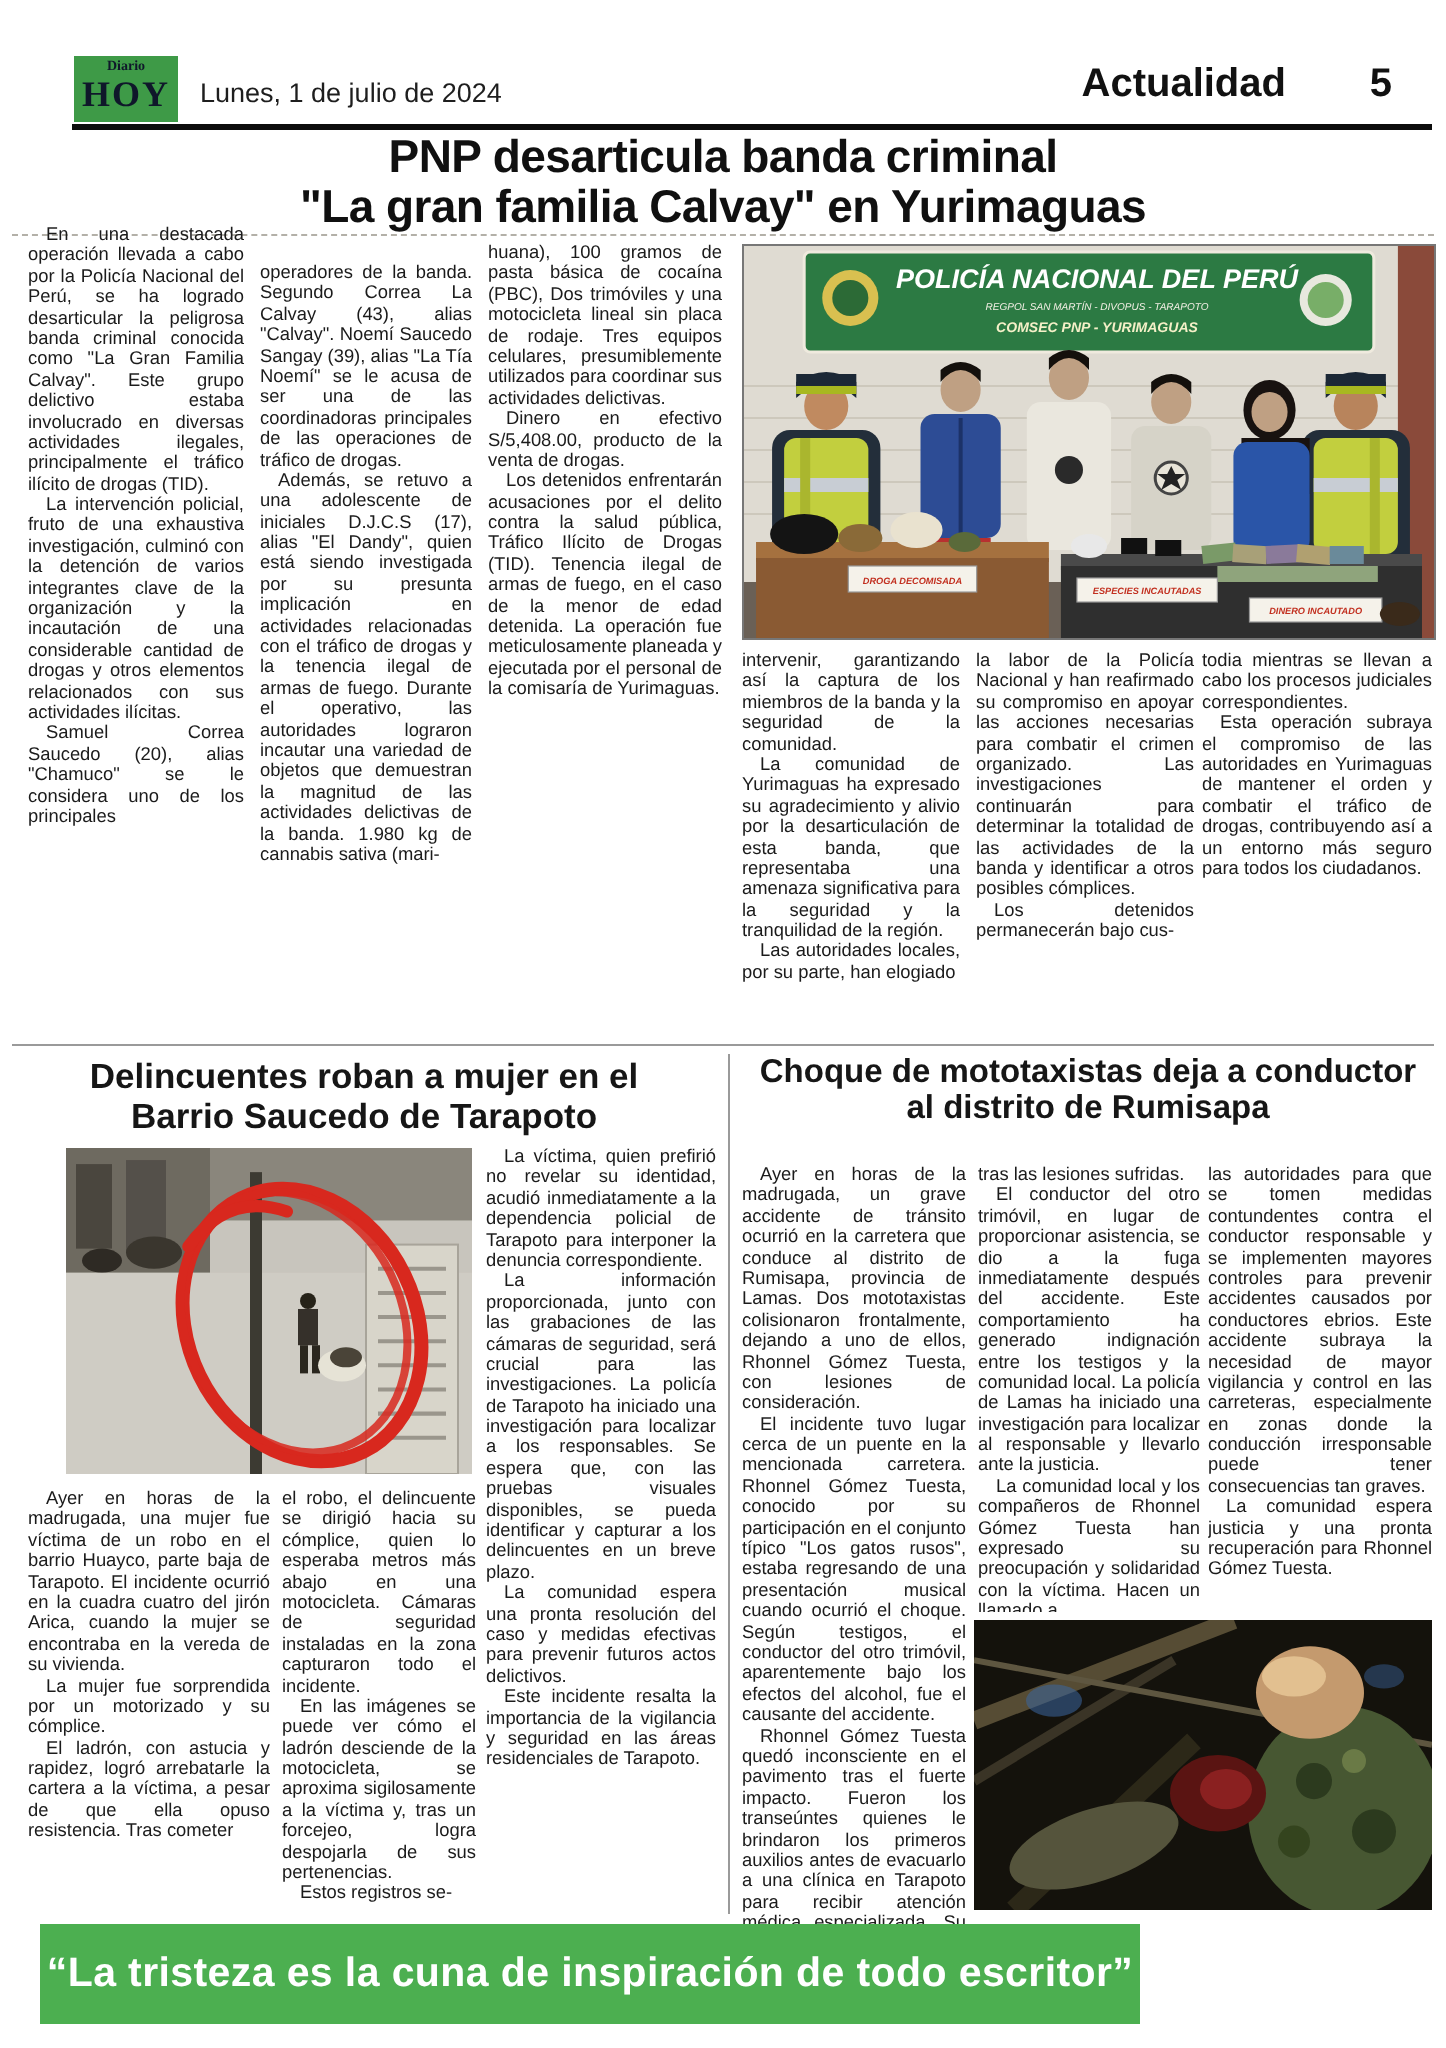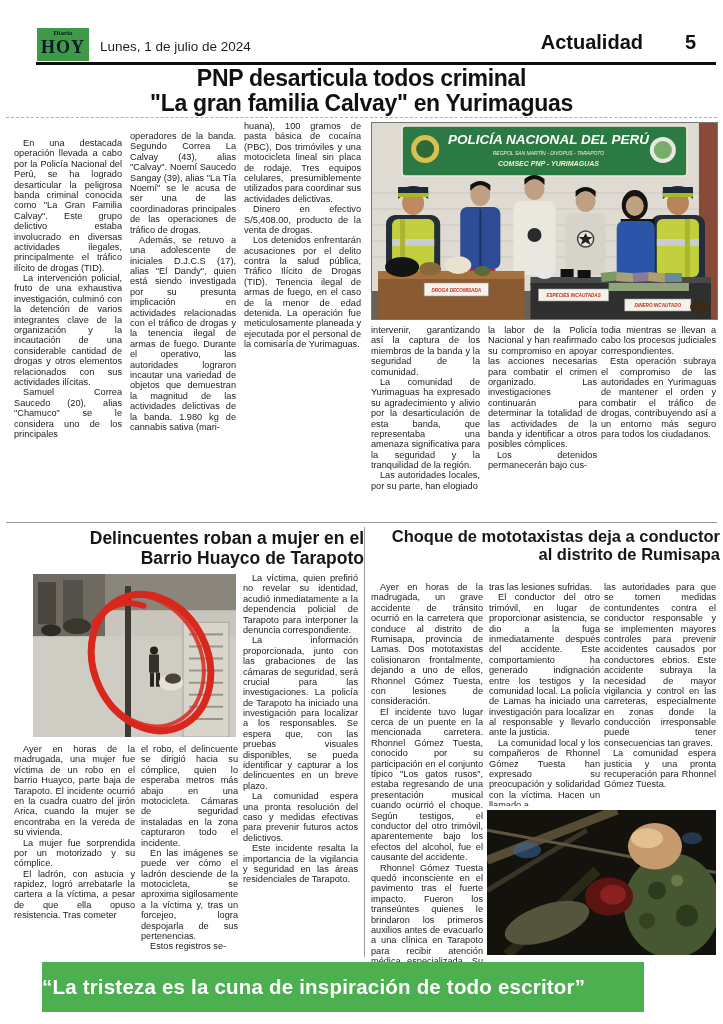--- a/index.html
+++ b/index.html
@@ -13,21 +13,21 @@
   .logo-main{display:block;font-size:18px;line-height:19px;letter-spacing:1px;}
   .date{position:absolute;left:100px;top:39px;font-size:13.5px;color:#1e1e1e;}
   .section{position:absolute;right:80px;top:31px;font-size:20px;font-weight:bold;color:#111;}
   .pagenum{position:absolute;right:27px;top:31px;font-size:20px;font-weight:bold;color:#111;}
   .header-rule{position:absolute;left:36px;top:62px;width:680px;height:3px;background:#0d0d0d;}
 
   
   .headline-main{position:absolute;left:0;top:66px;width:723px;margin:0;text-align:center;
         font-size:23px;line-height:1.08;font-weight:bold;letter-spacing:-0.3px;color:#101010;}
   .headline-main span{display:block;}
-  .headline-sub{position:absolute;margin:0;text-align:right;font-weight:bold;color:#161616;}
+  .headline-sub{position:absolute;margin:0;text-align:center;font-weight:bold;color:#161616;}
   .headline-sub span{display:block;}
   .hl2{left:0;top:528px;width:364px;font-size:17.5px;line-height:1.15;}
   .hl3{left:368px;top:527px;width:352px;font-size:16.5px;line-height:1.1;}
   .rule-dotted{position:absolute;left:6px;top:117px;width:711px;border-top:1px dashed #b3b0a8;}
 
   
   .newscol{position:absolute;overflow:hidden;font-size:9.2px;line-height:1.13;text-align:justify;}
   .newscol p{margin:0;text-indent:9px;}
   .newscol p.cont{text-indent:0;}
 
@@ -35,48 +35,48 @@
   .hdiv{position:absolute;left:6px;top:522px;width:711px;height:1px;background:#9a9a9a;}
   .vdiv{position:absolute;left:364px;top:527px;width:1px;height:430px;background:#9a9a9a;}
 
   
   figure{margin:0;padding:0;font-style:italic;}
   .photo{position:absolute;overflow:hidden;}
   .photo svg{display:block;width:100%;height:100%;}
   svg text{font-family:"Liberation Sans",sans-serif;}
 
   
-  .footer-banner{position:absolute;left:42px;top:962px;width:602px;height:50px;background:#4caf50;
-        display:flex;align-items:center;}
+  .footer-banner{position:absolute;left:20px;top:962px;width:550px;height:50px;background:#4caf50;
+        display:flex;align-items:center;justify-content:center;}
   .footer-quote{color:#ffffff;font-weight:bold;font-size:20.5px;letter-spacing:0.2px;}
 </style>
 </head>
 <body>
 
 <div class="page">
 
   <header>
     <div class="logo">
       <span class="logo-top">Diario</span>
       <span class="logo-main">HOY</span>
     </div>
     <div class="date">Lunes, 1 de julio de  2024</div>
     <div class="section">Actualidad</div>
     <div class="pagenum">5</div>
     <div class="header-rule"></div>
   </header>
 
   <section>
     <h1 class="headline-main">
-      <span>PNP desarticula todos criminal</span>
+      <span>PNP desarticula banda criminal</span>
       <span>"La gran familia Calvay" en Yurimaguas</span>
     </h1>
     <div class="rule-dotted"></div>
 
-    <div class="newscol" style="left:14px;top:138px;width:108px;height:399px">
+    <div class="newscol" style="left:14px;top:112px;width:108px;height:399px">
         <p>En una destacada operación llevada a cabo por la Policía Nacional del Perú, se ha logrado desarticular la peligrosa banda criminal conocida como "La Gran Familia Calvay". Este grupo delictivo estaba involucrado en diversas actividades ilegales, principalmente el tráfico ilícito de drogas (TID).</p>
         <p>La intervención policial, fruto de una exhaustiva investigación, culminó con la detención de varios integrantes clave de la organización y la incautación de una considerable cantidad de drogas y otros elementos relacionados con sus actividades ilícitas.</p>
         <p>Samuel Correa Saucedo (20), alias "Chamuco" se le considera uno de los principales</p>
       </div>
     <div class="newscol" style="left:130px;top:131px;width:106px;height:399px">
         <p class="cont">operadores de la banda. Segundo Correa La Calvay (43), alias "Calvay". Noemí Saucedo Sangay (39), alias "La Tía Noemí" se le acusa de ser una de las coordinadoras principales de las operaciones de tráfico de drogas.</p>
         <p>Además, se retuvo a una adolescente de iniciales D.J.C.S (17), alias "El Dandy", quien está siendo investigada por su presunta implicación en actividades relacionadas con el tráfico de drogas y la tenencia ilegal de armas de fuego. Durante el operativo, las autoridades lograron incautar una variedad de objetos que demuestran la magnitud de las actividades delictivas de la banda. 1.980 kg de cannabis sativa (mari-</p>
       </div>
     <div class="newscol" style="left:244px;top:121px;width:117px;height:399px">
         <p class="cont">huana), 100 gramos de pasta básica de cocaína (PBC), Dos trimóviles y una motocicleta lineal sin placa de rodaje. Tres equipos celulares, presumiblemente utilizados para coordinar sus actividades delictivas.</p>
@@ -203,21 +203,21 @@
         <p>Esta operación subraya el compromiso de las autoridades en Yurimaguas de mantener el orden y combatir el tráfico de drogas, contribuyendo así a un entorno más seguro para todos los ciudadanos.</p>
       </div>
   </section>
 
   <div class="hdiv"></div>
   <div class="vdiv"></div>
 
   <section>
     <h2 class="headline-sub hl2">
       <span>Delincuentes roban a mujer en el</span>
-      <span>Barrio Huayco de Tarapoto</span>
+      <span>Barrio Saucedo de Tarapoto</span>
     </h2>
 
     <figure class="photo" style="left:33px;top:574px;width:203px;height:163px;">
       <svg viewBox="0 0 203 162" preserveAspectRatio="none">
         <rect width="203" height="162" fill="#c8c5bd"></rect>
         <rect x="0" y="0" width="203" height="36" fill="#8a867c"></rect>
         <rect x="0" y="0" width="72" height="62" fill="#6e6a60"></rect>
         <rect x="5" y="8" width="18" height="42" fill="#4a463e"></rect>
         <rect x="30" y="6" width="20" height="46" fill="#54504a"></rect>
         <ellipse cx="44" cy="52" rx="14" ry="8" fill="#3a362e"></ellipse>

